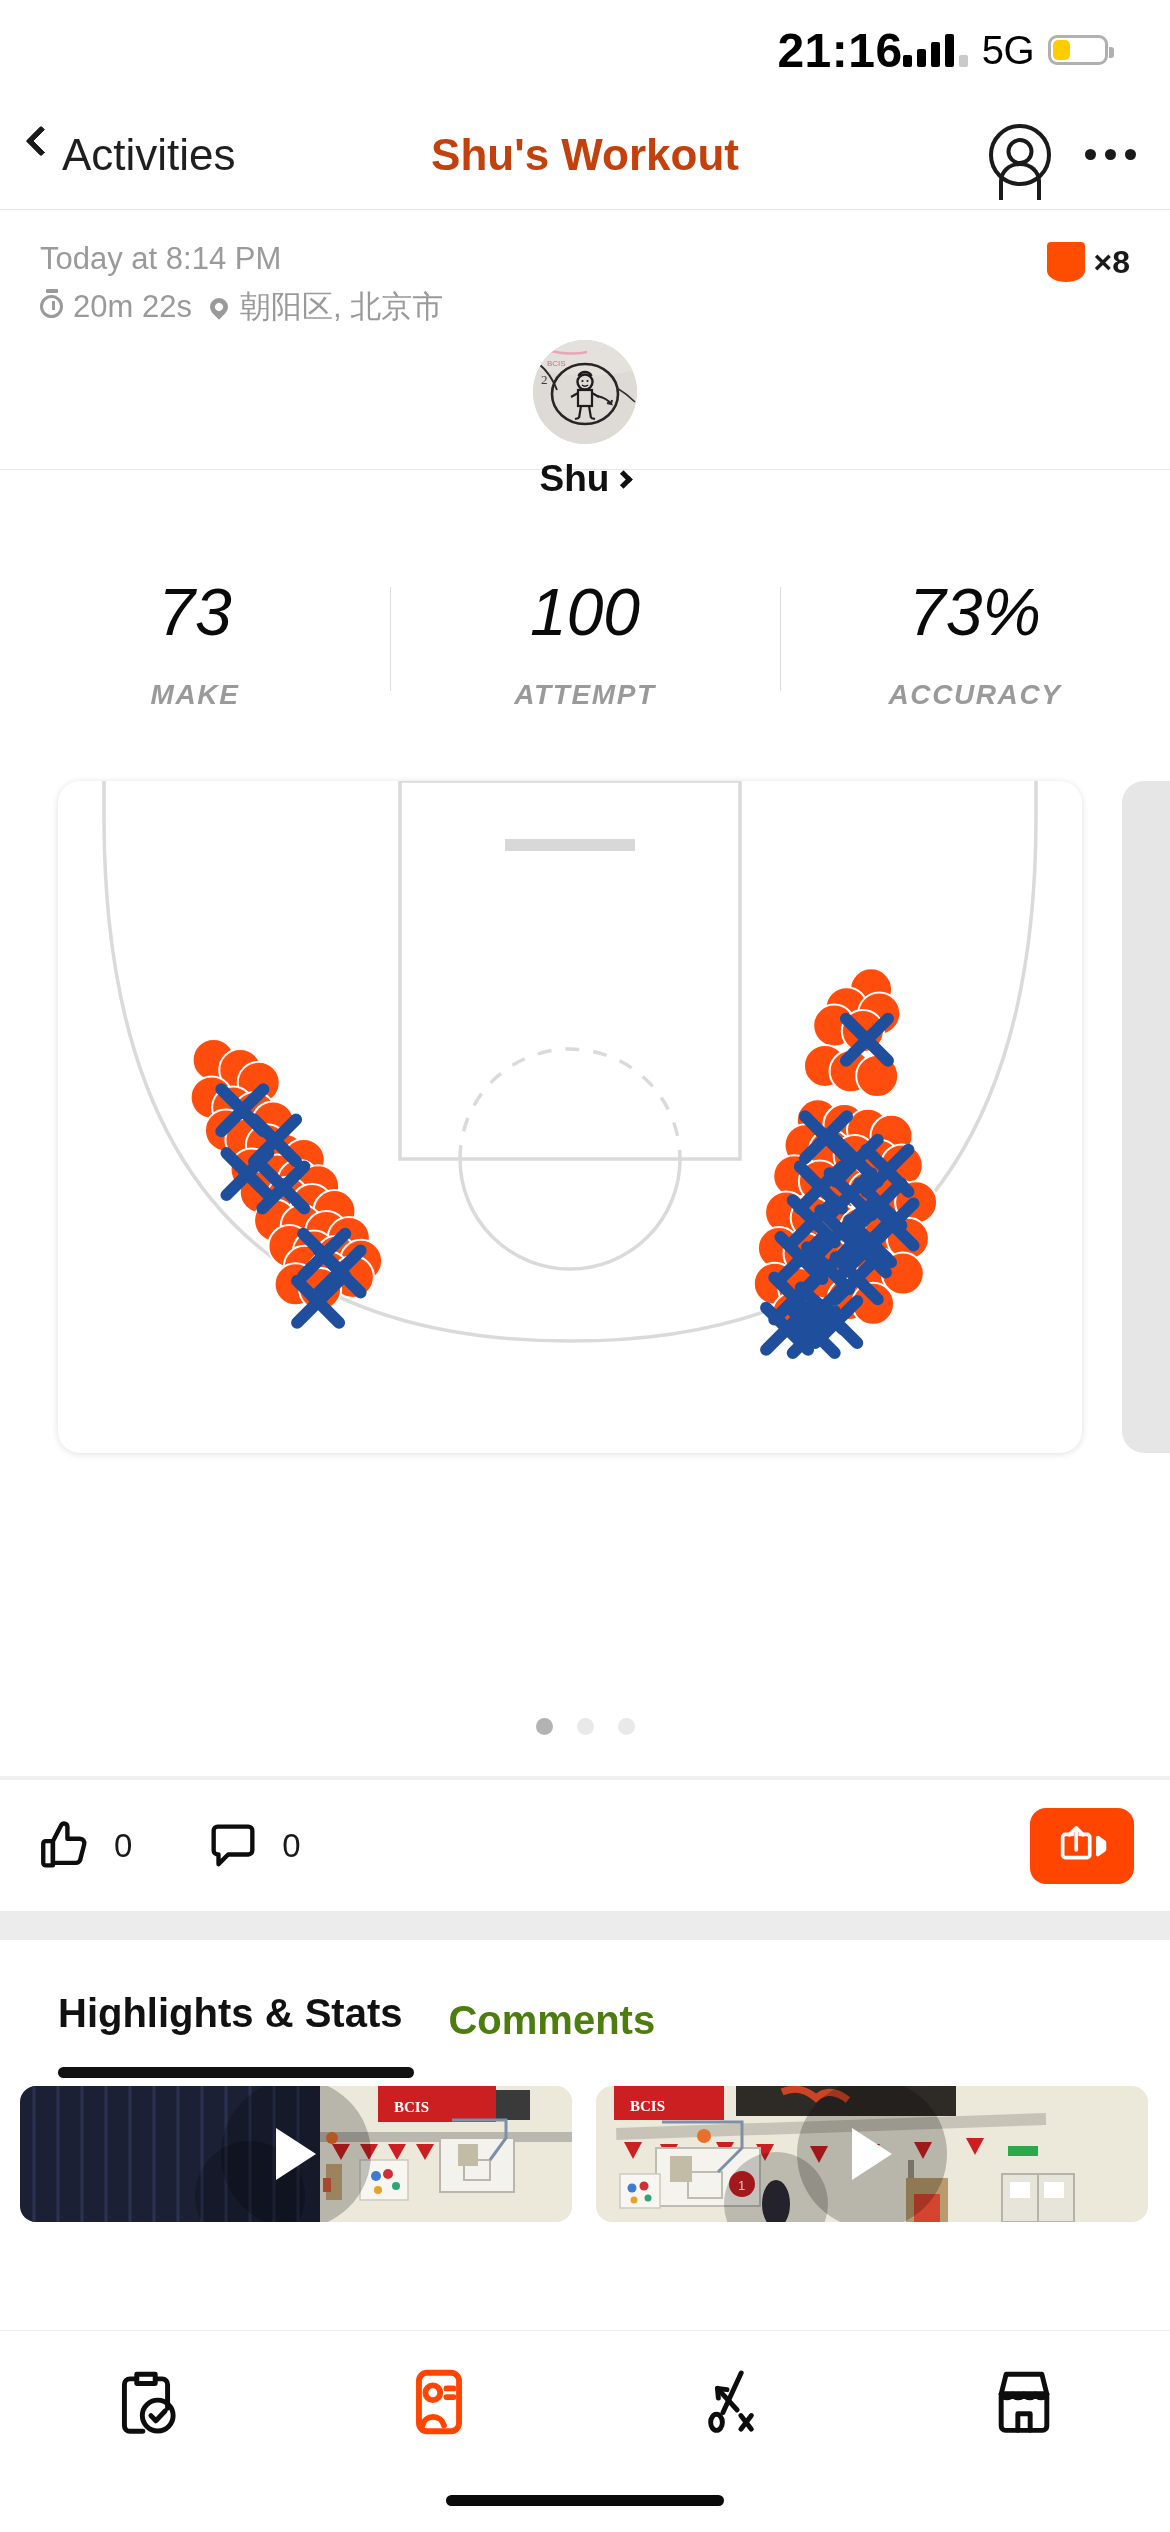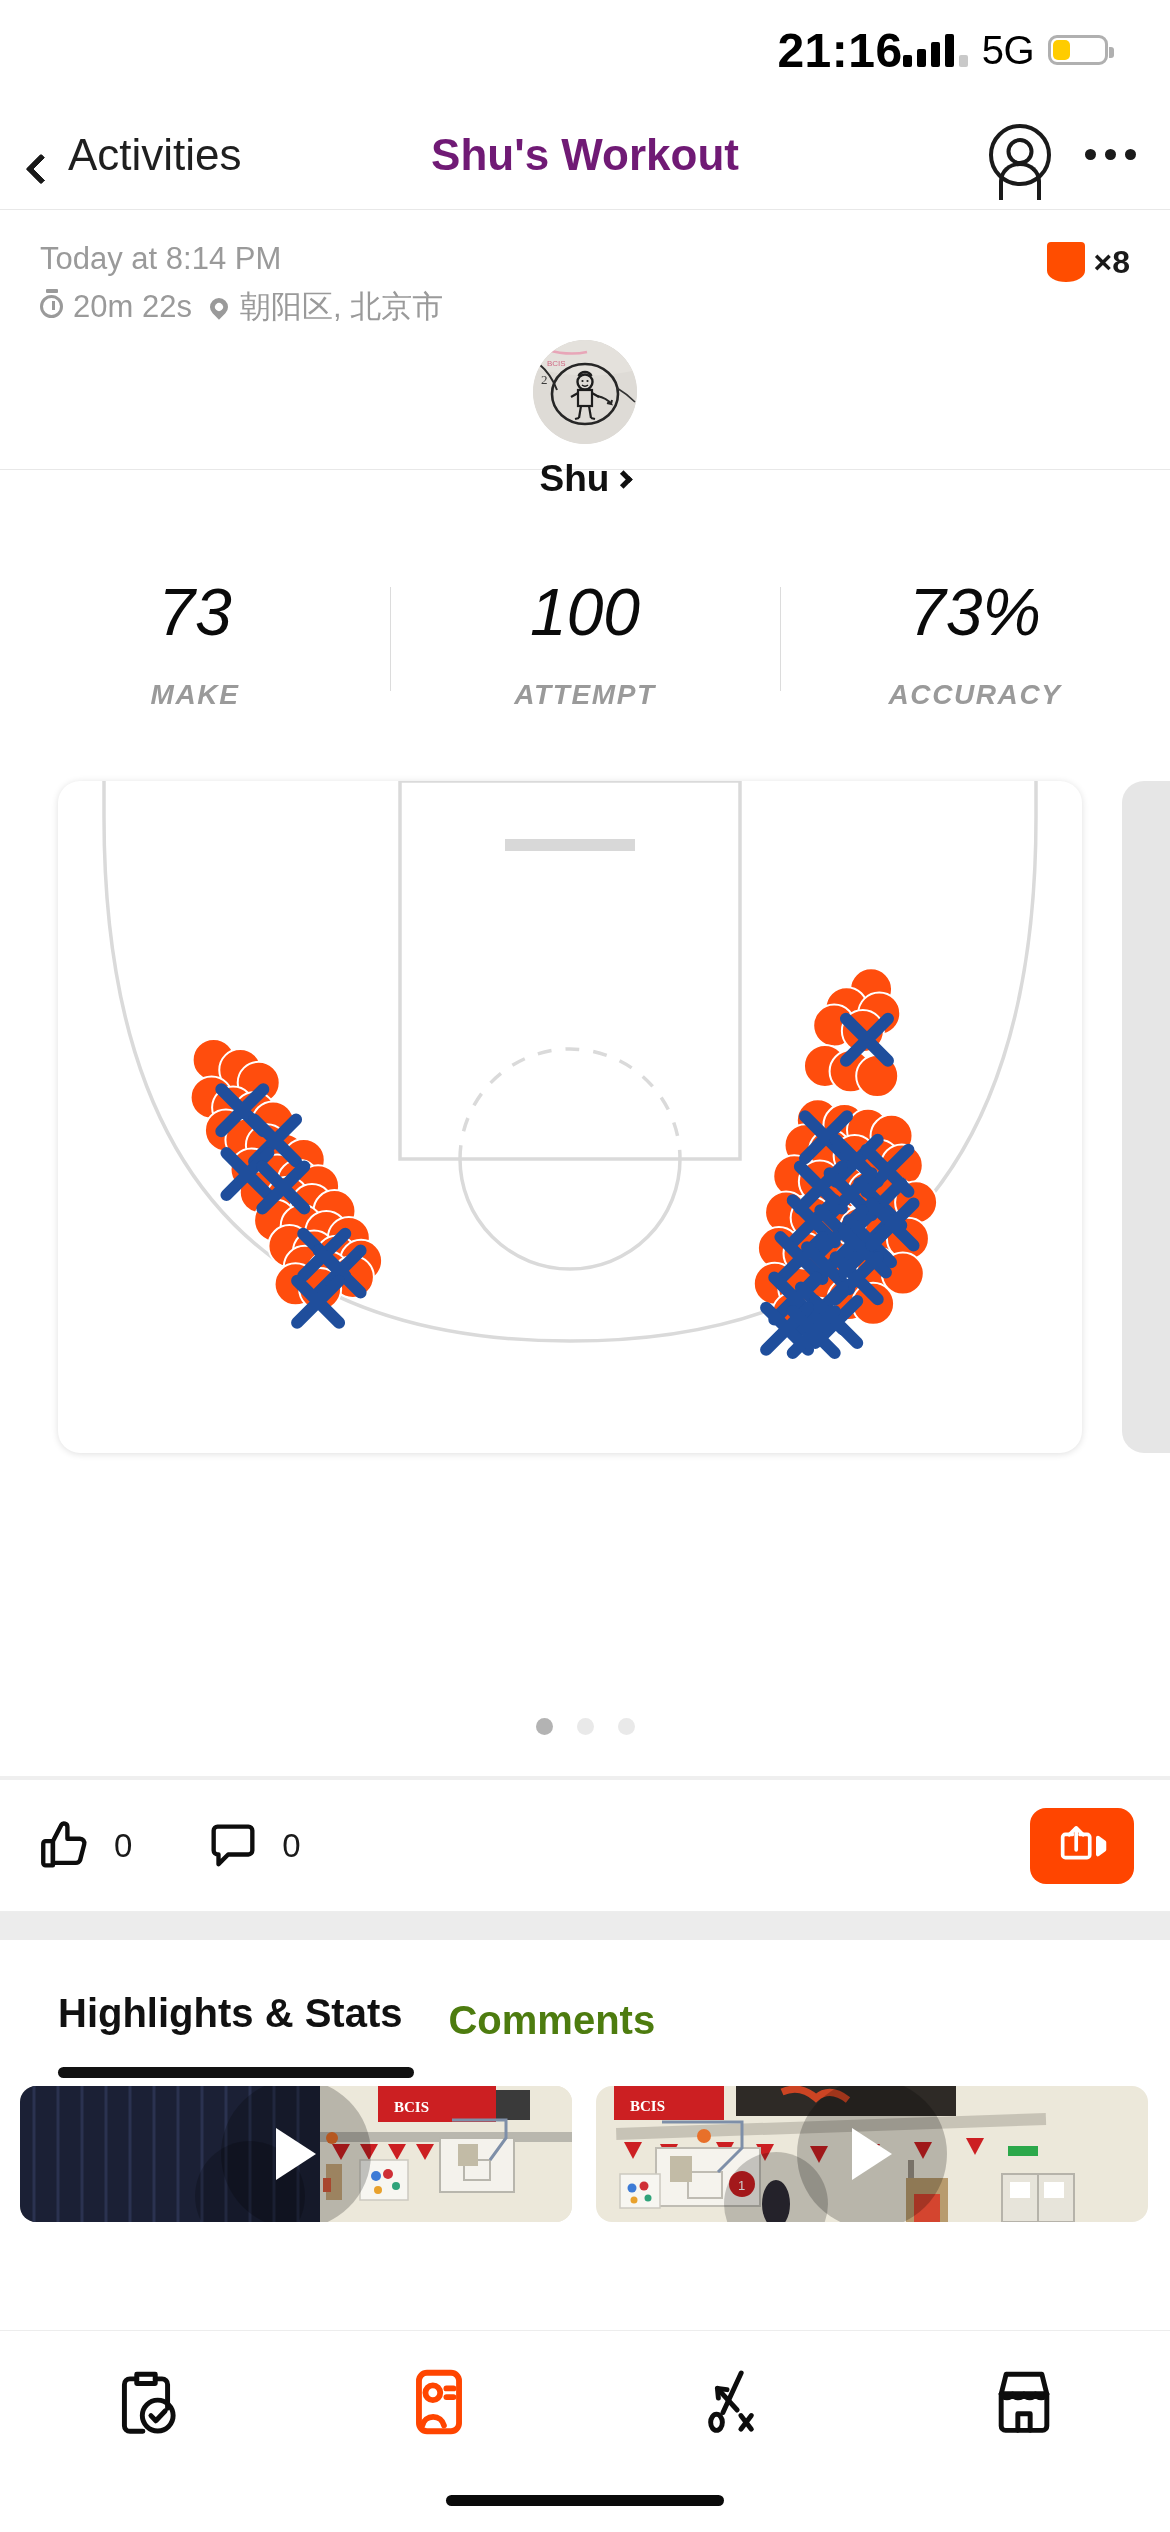--- a/index.html
+++ b/index.html
@@ -39,32 +39,32 @@
     border-radius:0 3px 3px 0;
   }
   .battery .lvl { height:100%; width:34%; background:#FFCC00; border-radius:5px; }
 
   
   .navbar {
     position:absolute; top:100px; left:0; width:1170px; height:110px;
     display:flex; align-items:center; border-bottom:1px solid #e8e8e8;
   }
   .nav-back {
-    display:flex; align-items:flex-end; gap:16px;
+    display:flex; align-items:flex-start; gap:10px;
     position:absolute; left:30px;
   }
   .chev-left {
     width:22px; height:22px; border-left:6px solid #1a1a1a;
     border-bottom:6px solid #1a1a1a; transform:rotate(45deg);
     border-radius:2px;
   }
   .nav-back-label { font-size:44px; color:#1f1f1f; font-weight:400; }
   .nav-title {
     position:absolute; left:50%; transform:translateX(-50%);
-    font-size:44px; font-weight:700; color:#701a75;
+    font-size:44px; font-weight:700; color:#c2410c;
   }
   .nav-right { position:absolute; right:34px; display:flex; align-items:center; gap:34px; }
   .avatar-ico {
     width:62px; height:62px; border-radius:50%;
     border:4px solid #1a1a1a; position:relative;
   }
   .avatar-ico::before {
     content:""; position:absolute; left:50%; top:10px; transform:translateX(-50%);
     width:19px; height:19px; border-radius:50%; border:4px solid #1a1a1a;
   }

